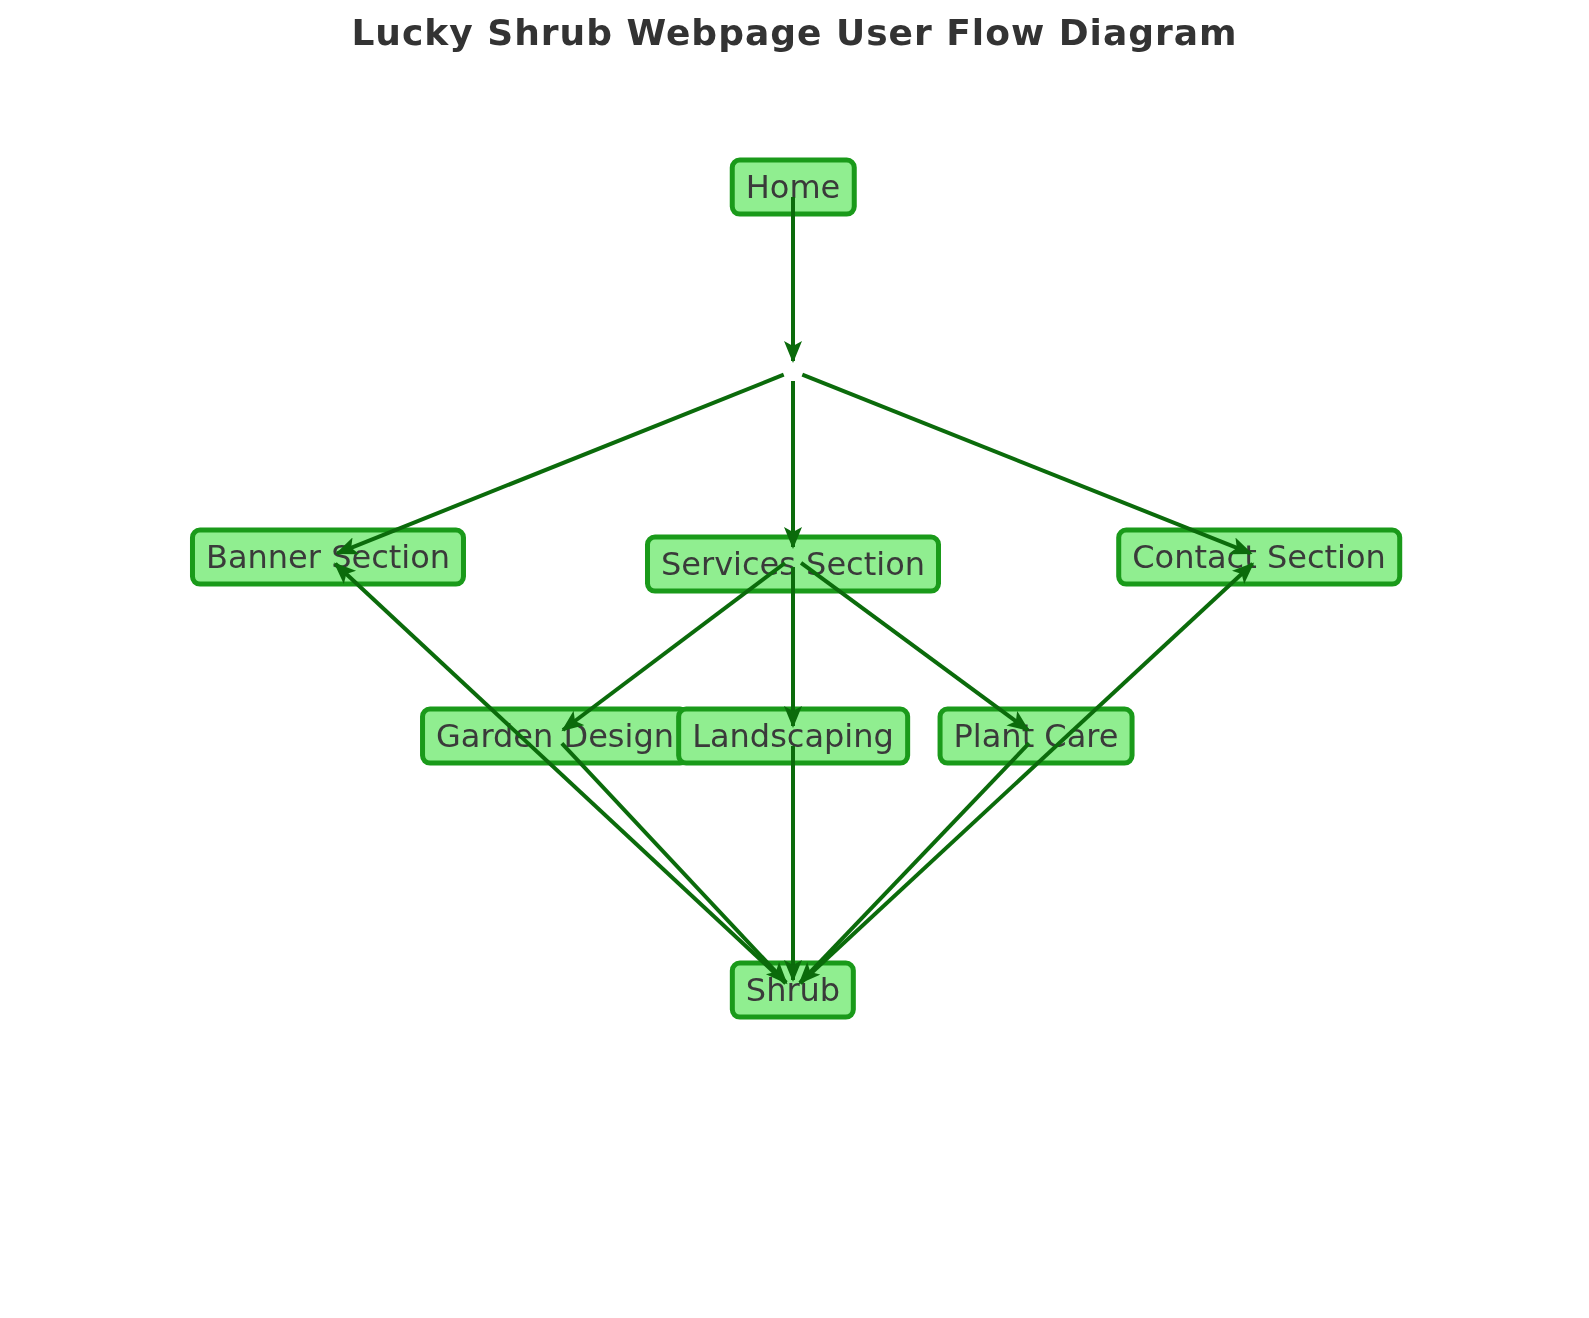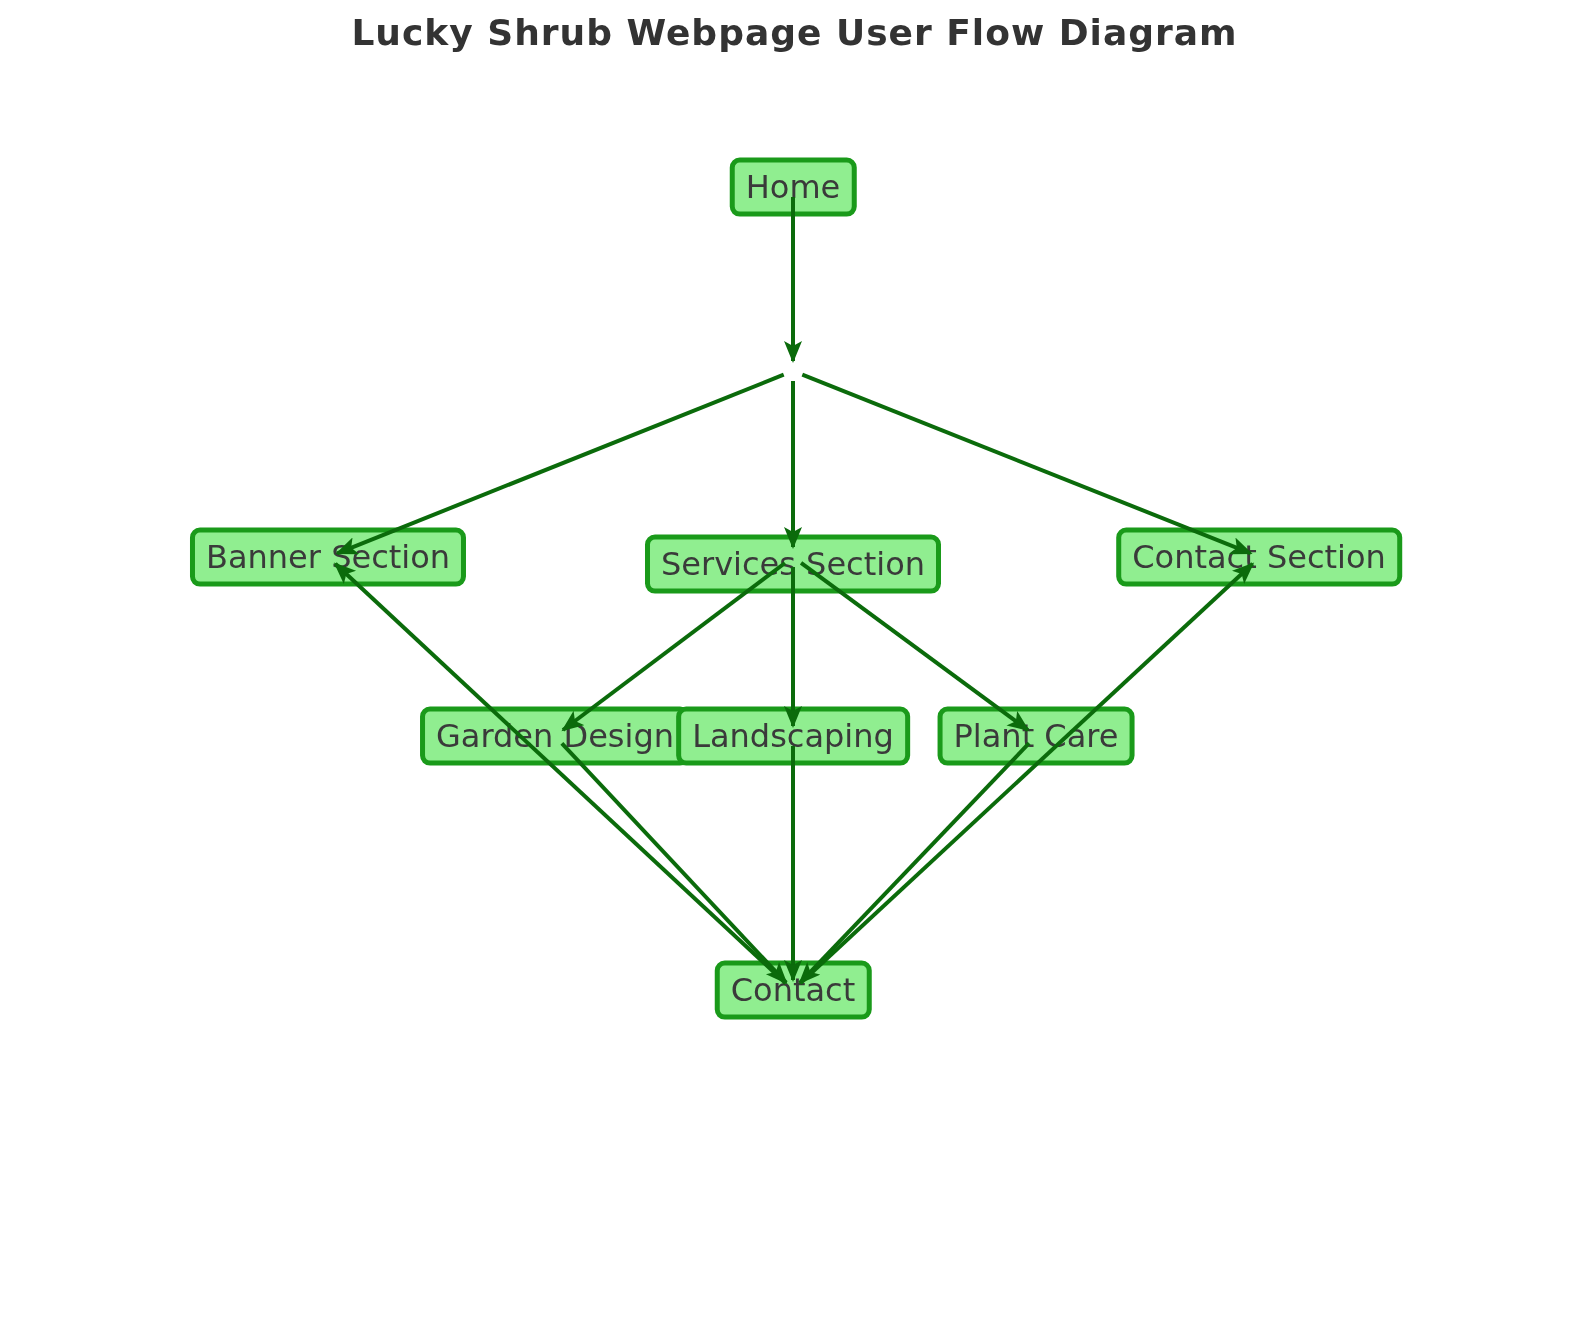--- a/index.html
+++ b/index.html
@@ -50,21 +50,21 @@
   <div id="title">Lucky Shrub Webpage User Flow Diagram</div>
 
   <div id="nodes-layer">
       <div class="node" style="left: 793px; top: 187px;">Home</div>
       <div class="node" style="left: 328px; top: 557px;">Banner Section</div>
       <div class="node" style="left: 793px; top: 557px; margin-top: 7px;">Services Section</div>
       <div class="node" style="left: 1259px; top: 557px;">Contact Section</div>
       <div class="node" style="left: 555px; top: 736px;">Garden Design</div>
       <div class="node" style="left: 793px; top: 736px;">Landscaping</div>
       <div class="node" style="left: 1036px; top: 736px; text-align: right;">Plant Care</div>
-      <div class="node" style="left: 793px; top: 990px;">Contact</div>
+      <div class="node" style="left: 793px; top: 990px;">Shrub</div>
     </div>
 
   <svg id="edges-layer" width="1589" height="1318" viewBox="0 0 1589 1318" xmlns="http://www.w3.org/2000/svg">
     <defs>
       <marker id="arrowhead" markerUnits="userSpaceOnUse" markerWidth="26" markerHeight="20" refX="20" refY="9" orient="auto">
         <path d="M0,0 L22,9 L0,18 L5,9 z" fill="#0B6B0B"></path>
       </marker>
     </defs>
     <g id="edge-group">
         <line x1="793" y1="197" x2="793" y2="361" stroke="#0B6B0B" stroke-width="4" marker-end="url(#arrowhead)"></line>

